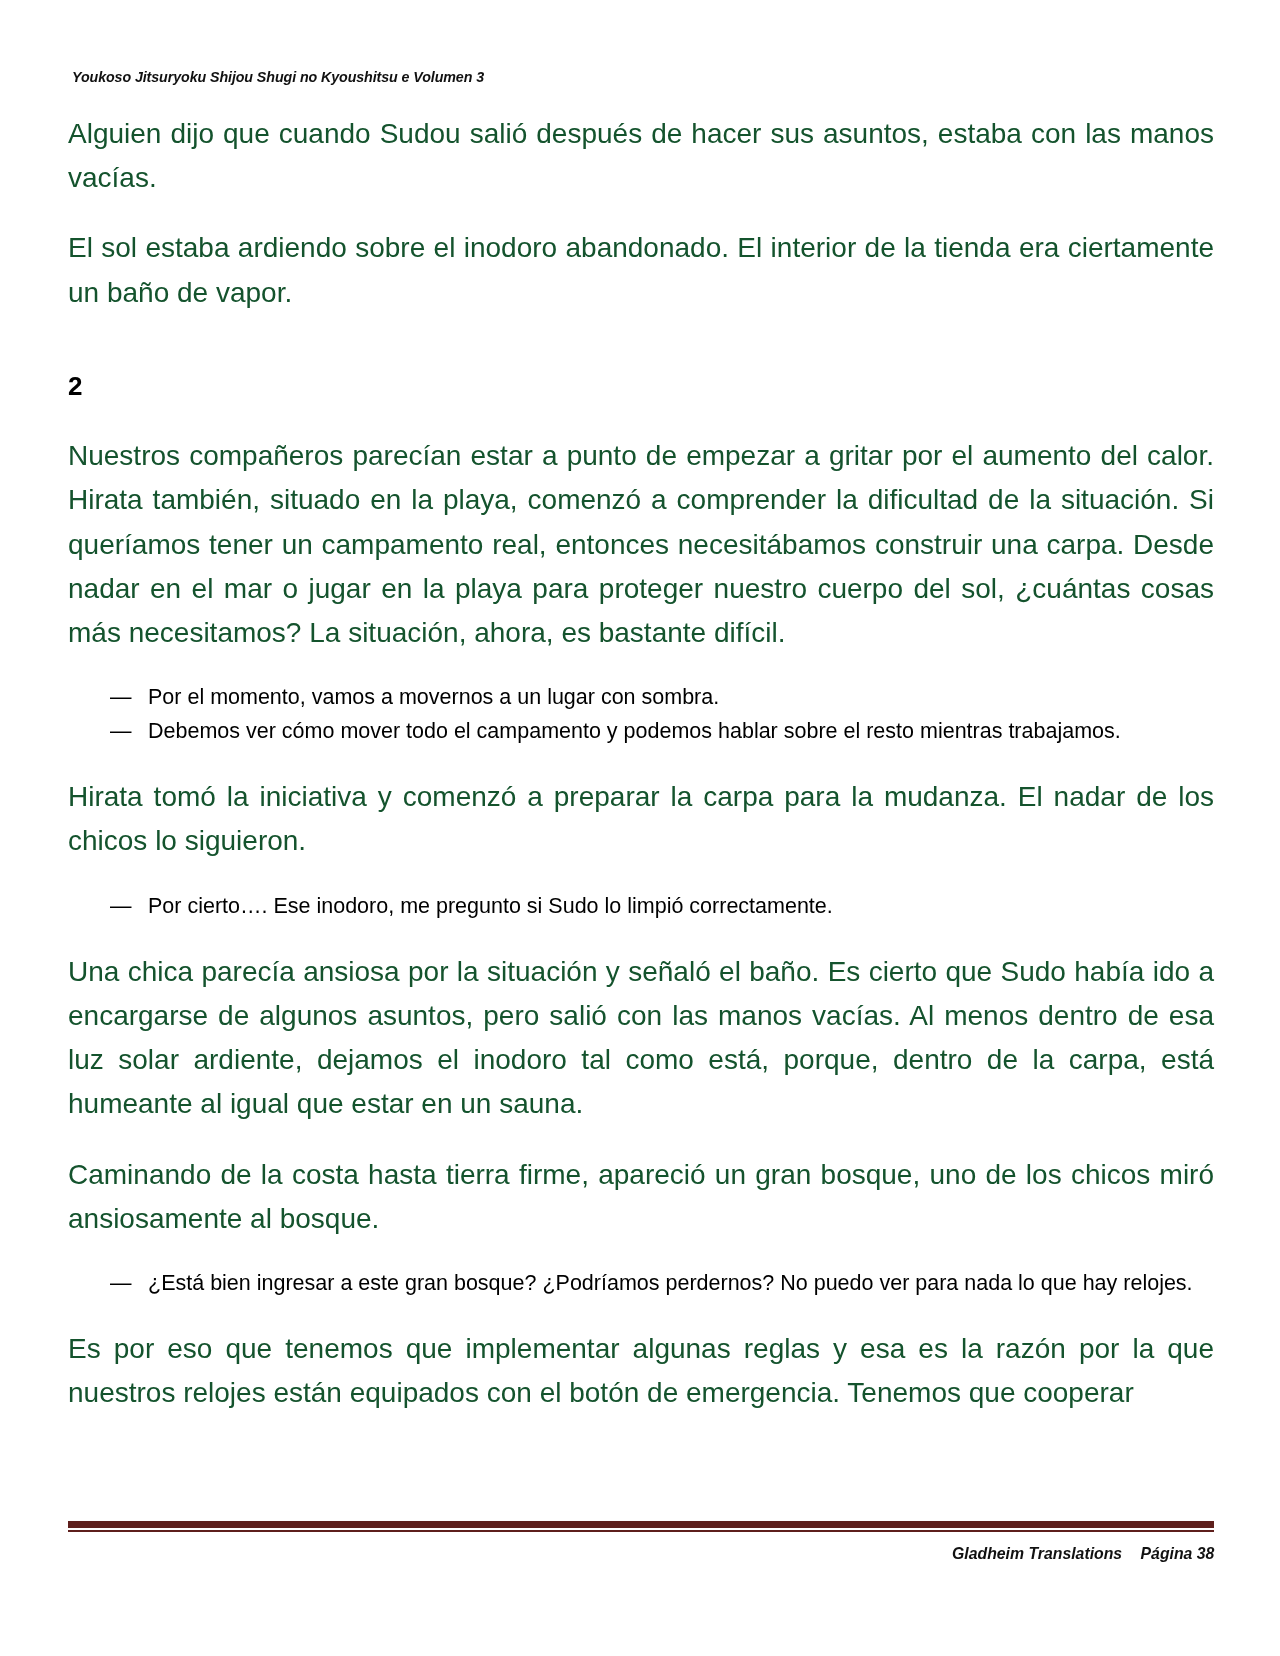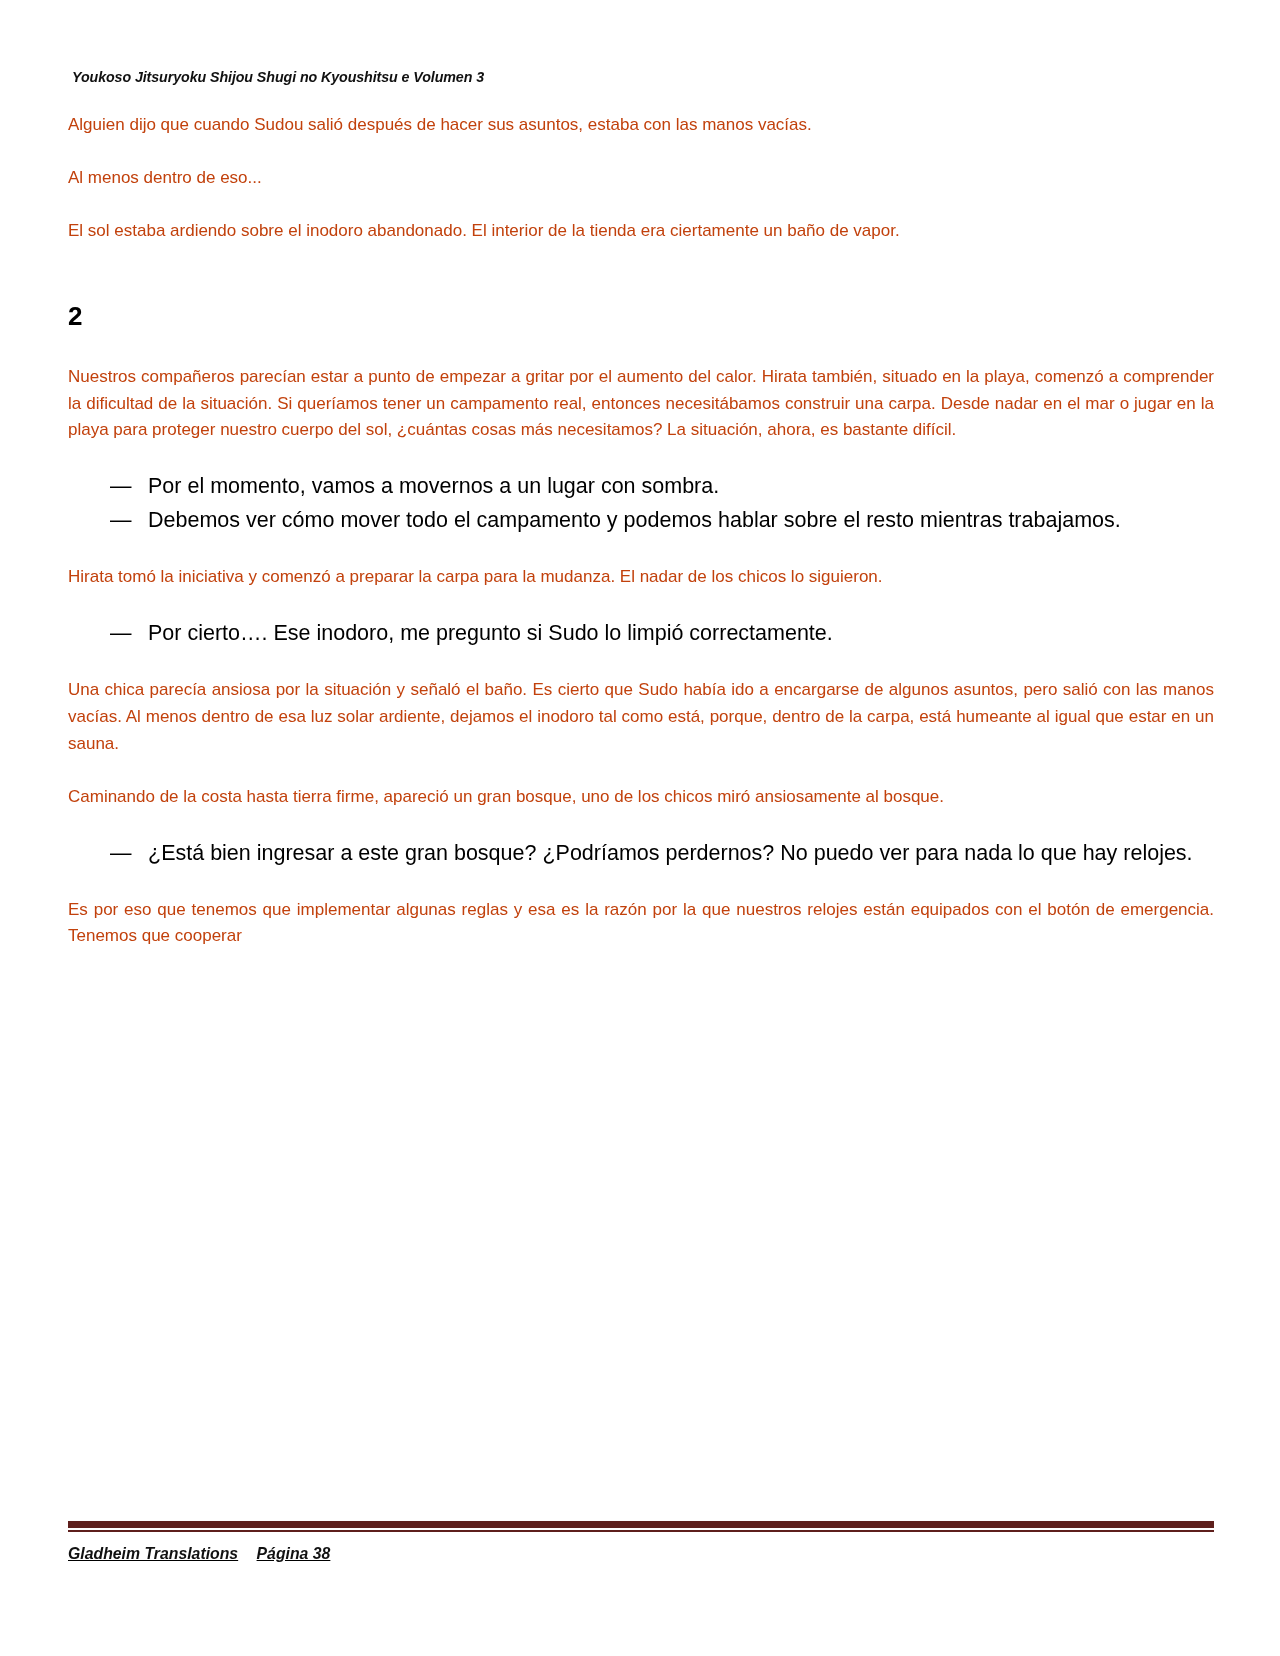--- a/index.html
+++ b/index.html
@@ -45,25 +45,25 @@
   
   .content {
     position: absolute;
     left: 68px;
     top: 112px;
     width: 1146px;
   }
 
   p.para {
     margin: 0 0 26px 0;
-    font-size: 17px;
+    font-size: 28px;
     line-height: 1.58;
     text-align: justify;
     text-justify: inter-word;
-    color: #c2410c;
+    color: #14532d;
     hyphens: none;
   }
 
   p.para:last-child { margin-bottom: 8px; }
 
   
   .section-heading {
     margin: 56px 0 32px 0;
     font-size: 26px;
     font-weight: bold;
@@ -111,24 +111,23 @@
     background: #ffffff;
     width: 100%;
   }
   .footer-rule-thin {
     height: 2px;
     background: #5e1f1c;
     width: 100%;
   }
   .footer-row {
     display: flex;
-    justify-content: flex-start;
+    justify-content: flex-end;
     align-items: baseline;
     margin-top: 12px;
-    text-decoration: underline;
   }
   .footer-left, .footer-right {
     font-family: "Liberation Sans", sans-serif;
     font-weight: bold;
     font-style: italic;
     font-size: 17px;
     color: #111111;
     transform: scaleX(0.93);
     white-space: nowrap;
   }
@@ -139,21 +138,20 @@
 <body>
 
 <div class="page">
 
   <div class="running-header">Youkoso Jitsuryoku Shijou Shugi no Kyoushitsu e Volumen 3</div>
 
   <div class="content">
 
     <p class="para">Alguien dijo que cuando Sudou salió después de hacer sus asuntos, estaba con las manos vacías.</p>
 
-    <p class="para">Al menos dentro de eso...</p>
 
     <p class="para">El sol estaba ardiendo sobre el inodoro abandonado. El interior de la tienda era ciertamente un baño de vapor.</p>
 
     <div class="section-heading">2</div>
 
     <p class="para">Nuestros compañeros parecían estar a punto de empezar a gritar por el aumento del calor. Hirata también, situado en la playa, comenzó a comprender la dificultad de la situación. Si queríamos tener un campamento real, entonces necesitábamos construir una carpa. Desde nadar en el mar o jugar en la playa para proteger nuestro cuerpo del sol, ¿cuántas cosas más necesitamos? La situación, ahora, es bastante difícil.</p>
 
     <div class="dialogue-block">
       <p class="dialogue-line tight">
         <span class="dash">—</span>

